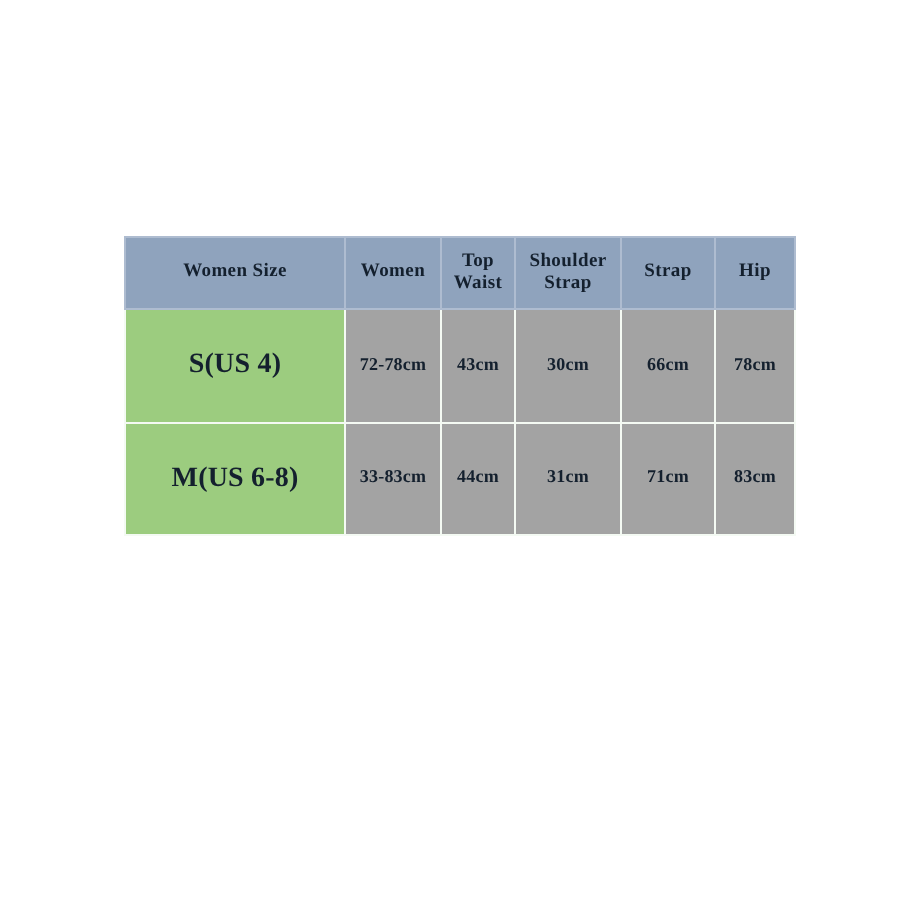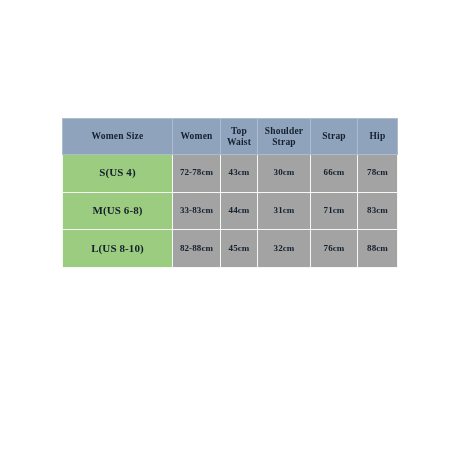--- a/index.html
+++ b/index.html
@@ -60,21 +60,21 @@
   table.size-chart tbody tr {
     height: 25px;
   }
   table.size-chart tbody td {
     background: #a3a3a3;
     font-size: 9px;
     letter-spacing: 0.1px;
   }
   table.size-chart tbody td.size-cell {
     background: #9ccc7f;
-    font-size: 11px;
+    font-size: 14px;
   }
 
   
   col.c-size     { width: 110px; }
   col.c-bust     { width: 48px; }
   col.c-toplen   { width: 37px; }
   col.c-shoulder { width: 53px; }
   col.c-waist    { width: 47px; }
   col.c-hip      { width: 40px; }
 </style>
@@ -117,23 +117,15 @@
         <td>78cm</td>
       </tr>
       <tr>
         <td class="size-cell">M(US 6-8)</td>
         <td>33-83cm</td>
         <td>44cm</td>
         <td>31cm</td>
         <td>71cm</td>
         <td>83cm</td>
       </tr>
-      <tr>
-        <td class="size-cell">L(US 8-10)</td>
-        <td>82-88cm</td>
-        <td>45cm</td>
-        <td>32cm</td>
-        <td>76cm</td>
-        <td>88cm</td>
-      </tr>
     </tbody>
   </table>
 </div>
 
 </body></html>

